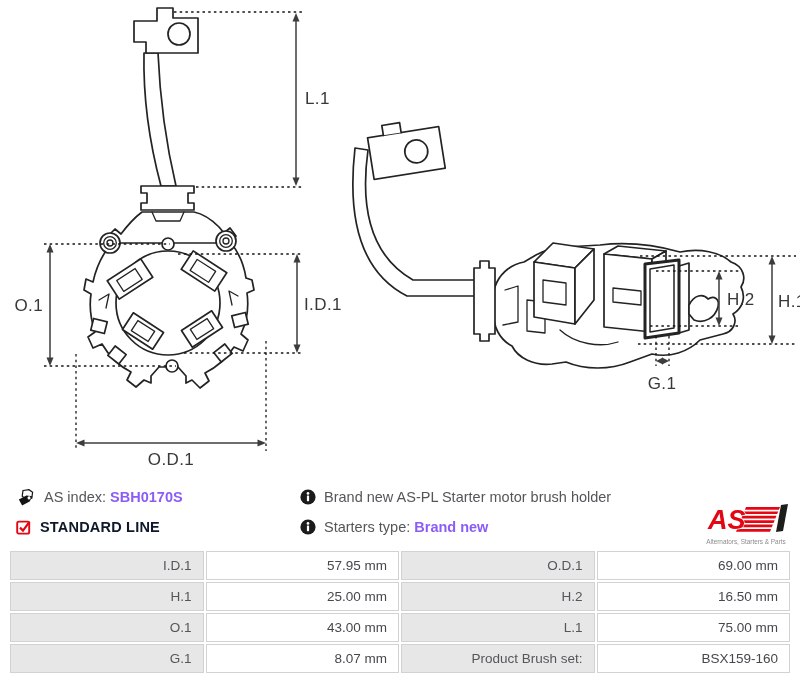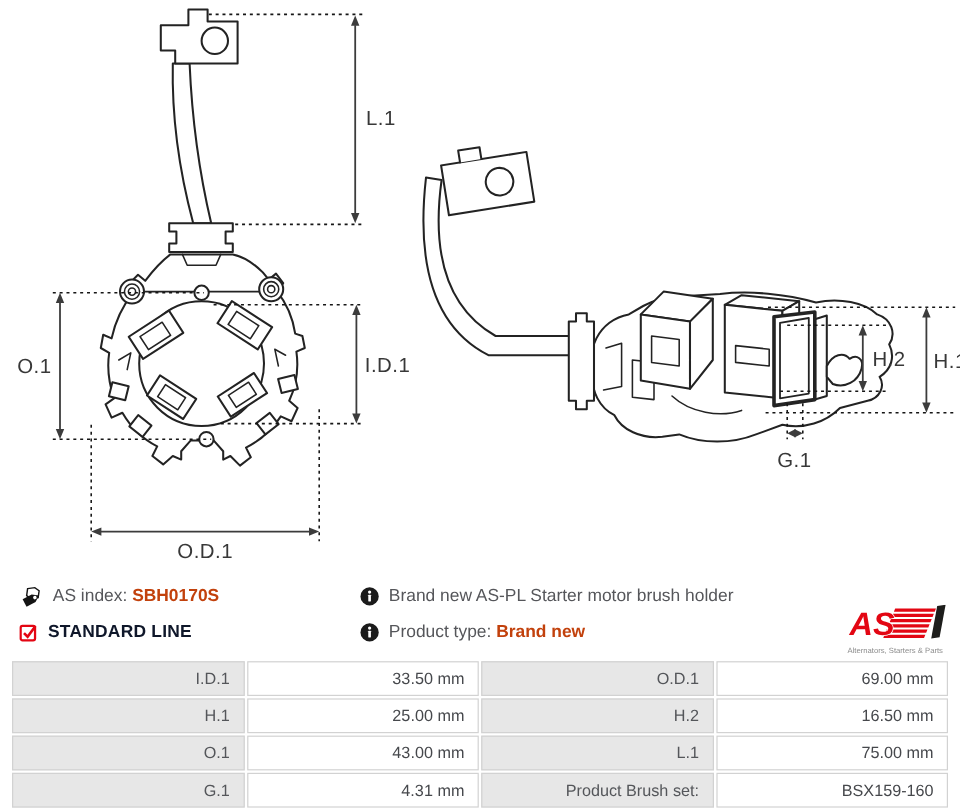--- a/index.html
+++ b/index.html
@@ -13,21 +13,21 @@
   .thin{stroke-width:1.3;}
   
   .dot{fill:none;stroke:#161616;stroke-width:1.3;stroke-dasharray:2.5 3.2;}
   .dl{stroke:#3c3c3c;stroke-width:1.5;fill:none;}
   .ah{fill:#3c3c3c;stroke:none;}
   .dim{font-size:17px;fill:#383838;letter-spacing:.4px;}
   svg text{font-family:"Liberation Sans",sans-serif;}
   
   .info-item{position:absolute;display:flex;align-items:center;gap:8px;
              font-size:14.5px;color:#55565a;height:20px;white-space:nowrap;}
-  .info-item .txt b{color:#c2410c;font-weight:700;}
+  .info-item .txt b{color:#8b5cf6;font-weight:700;}
   .badge-red{color:#0f172a;font-weight:700;letter-spacing:.2px;}
   .logo-box{position:absolute;right:8px;top:504px;text-align:right;}
   
   .spec{position:absolute;left:10px;top:551px;width:780px;display:grid;
         grid-template-columns:1fr 1fr 1fr 1fr;gap:2px;}
   .cell{height:29px;line-height:27px;border:1px solid #d2d2d2;box-sizing:border-box;
         text-align:right;padding-right:11px;font-size:13.5px;overflow:hidden;}
   .lbl{background:#e7e7e7;color:#54565a;}
   .val{background:#ffffff;color:#46484c;}
 </style>
@@ -223,54 +223,54 @@
     </svg>
     <span class="badge-red">STANDARD LINE</span>
   </div>
 
   <div class="info-item" style="left:300px;top:517px;">
     <svg width="16" height="16" viewBox="0 0 16 16">
       <circle cx="8" cy="8" r="7.6" fill="#1b1b1b"></circle>
       <circle cx="8" cy="4.4" r="1.35" fill="#ffffff"></circle>
       <rect x="6.9" y="6.6" width="2.2" height="5.6" rx="0.4" fill="#ffffff"></rect>
     </svg>
-    <span class="txt"><span>Product type:</span>&nbsp;<b>Brand new</b></span>
+    <span class="txt"><span>Starters type:</span>&nbsp;<b>Brand new</b></span>
   </div>
 
   <div class="logo-box">
     <svg width="92" height="44" viewBox="0 0 92 44">
       <g fill="#e30613" transform="translate(46,3) skewX(-22)">
         <rect x="0" y="0" width="34" height="2.7"></rect>
         <rect x="0" y="4.4" width="34" height="2.7"></rect>
         <rect x="0" y="8.8" width="34" height="2.7"></rect>
         <rect x="0" y="13.2" width="34" height="2.7"></rect>
         <rect x="0" y="17.6" width="34" height="2.7"></rect>
         <rect x="0" y="22" width="34" height="2.7"></rect>
       </g>
       <path d="M81,1 L88,0 L83,27 L76,28 Z" fill="#1d1d1b"></path>
       <text x="8" y="25" font-size="27" font-weight="bold" font-style="italic" fill="#e30613" stroke="#ffffff" stroke-width="1.1" paint-order="stroke">AS</text>
       <text x="46" y="40" font-size="6.4" fill="#8c8c8c" text-anchor="middle">Alternators, Starters &amp; Parts</text>
     </svg>
   </div>
 
   <div class="spec">
     <div class="cell lbl">I.D.1</div>
-    <div class="cell val">33.50 mm</div>
+    <div class="cell val">57.95 mm</div>
     <div class="cell lbl">O.D.1</div>
     <div class="cell val">69.00 mm</div>
 
     <div class="cell lbl">H.1</div>
     <div class="cell val">25.00 mm</div>
     <div class="cell lbl">H.2</div>
     <div class="cell val">16.50 mm</div>
 
     <div class="cell lbl">O.1</div>
     <div class="cell val">43.00 mm</div>
     <div class="cell lbl">L.1</div>
     <div class="cell val">75.00 mm</div>
 
     <div class="cell lbl">G.1</div>
-    <div class="cell val">4.31 mm</div>
+    <div class="cell val">8.07 mm</div>
     <div class="cell lbl">Product Brush set:</div>
     <div class="cell val">BSX159-160</div>
   </div>
 
 </div>
 
 </body></html>

